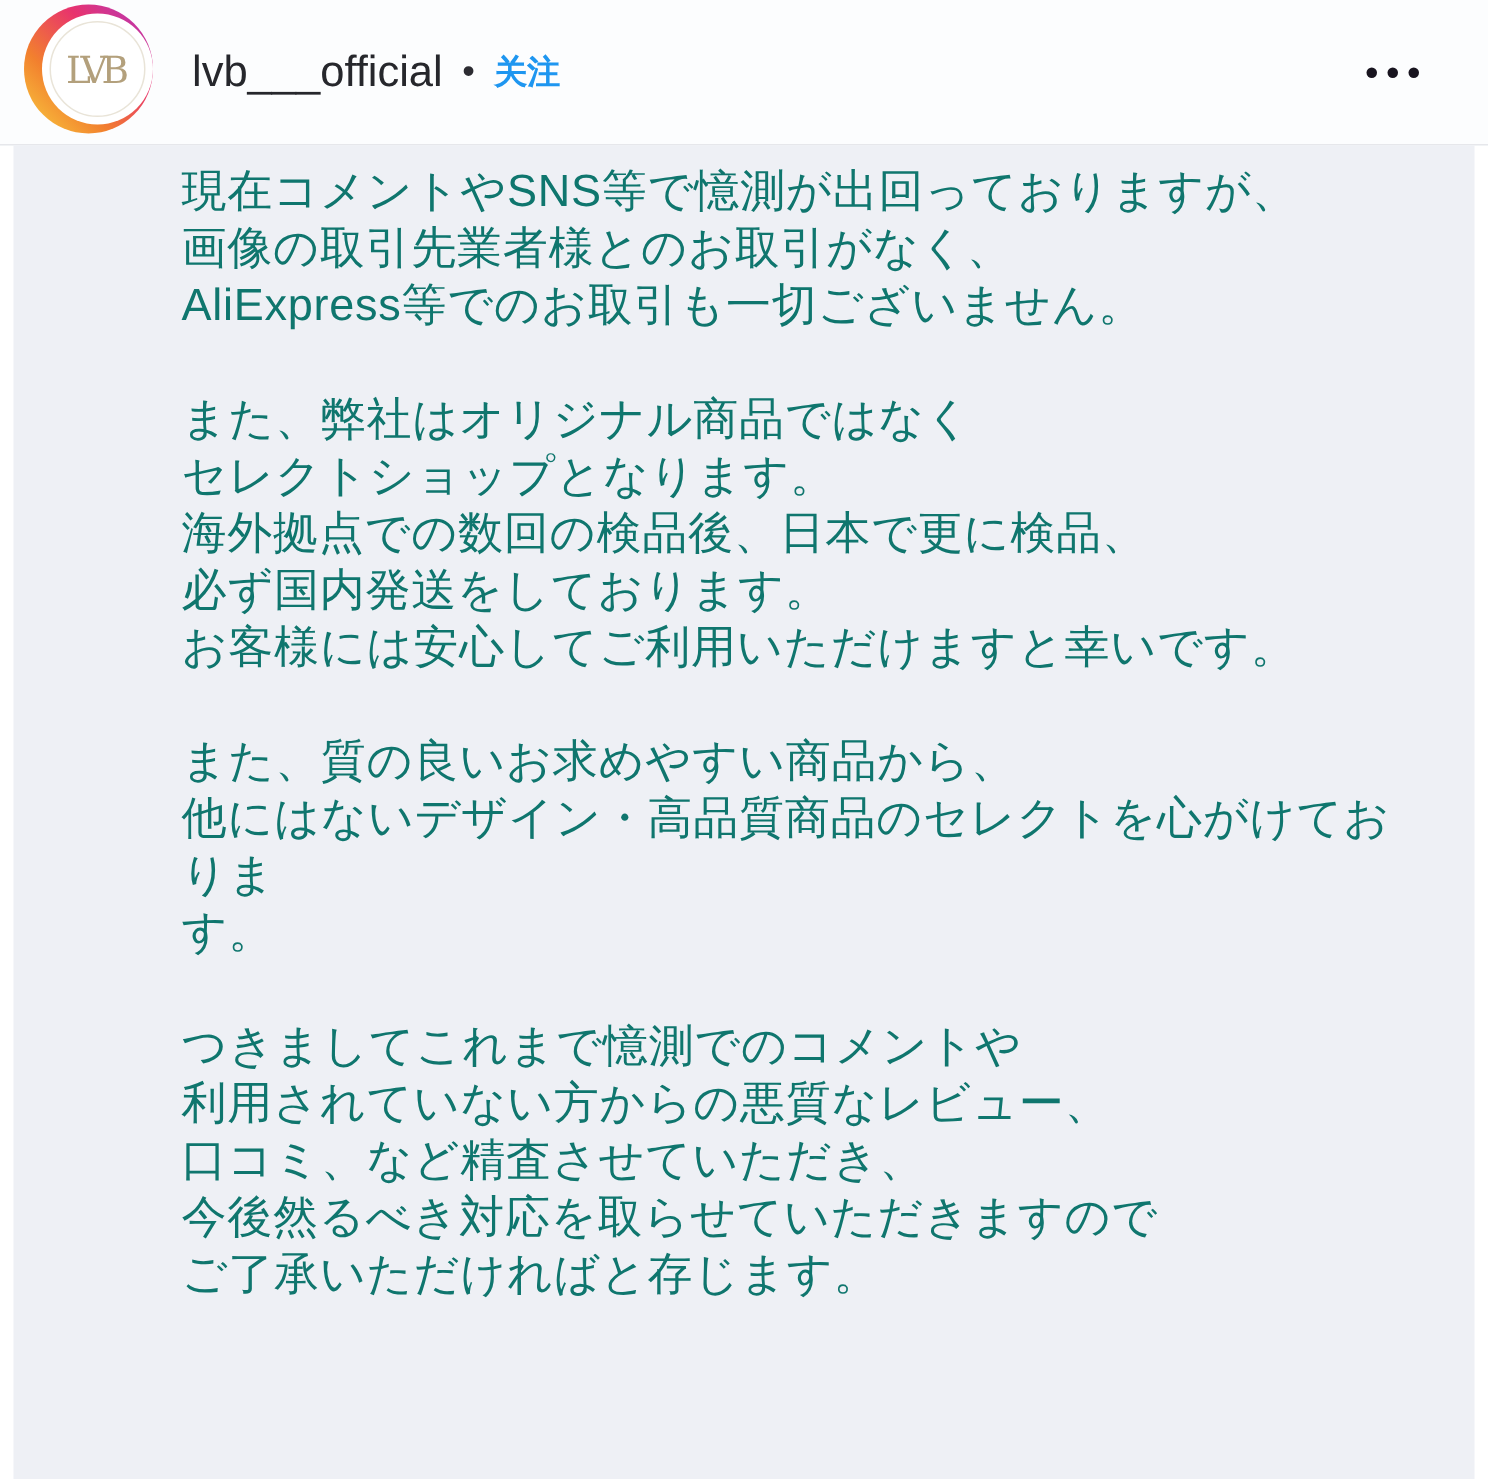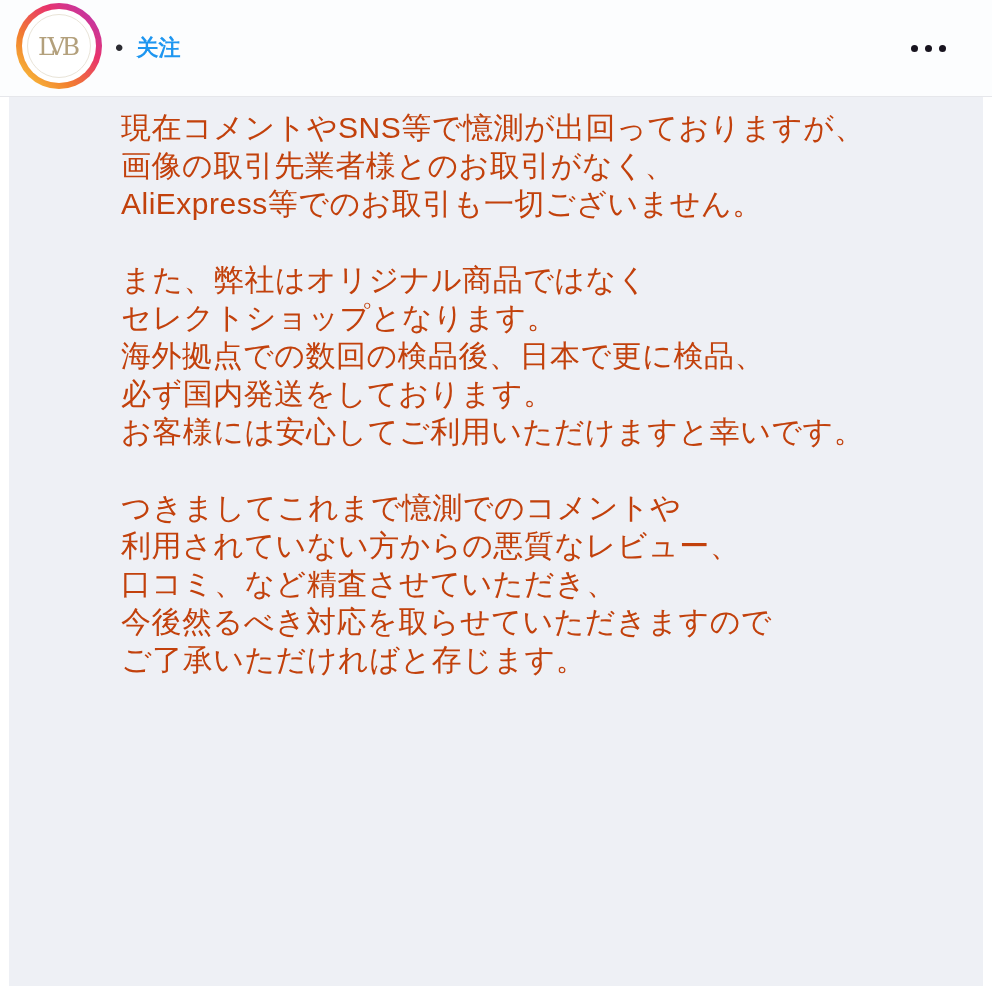--- a/index.html
+++ b/index.html
@@ -21,21 +21,21 @@
     border-bottom: 1px solid #e6e7eb;
     display: flex;
     align-items: center;
     padding: 0 46px 0 16px;
     flex-shrink: 0;
   }
   .avatar-ring {
     width: 86px; height: 86px;
     border-radius: 50%;
     background: linear-gradient(45deg, #f8c53d 5%, #f2802e 33%, #e8336d 66%, #ae38c4 100%);
-    display: flex; align-items: center; justify-content: center;
+    display: flex; align-items: center; justify-content: flex-end;
     margin-top: -4px;
     flex-shrink: 0;
     cursor: pointer;
   }
   .avatar-inner {
     width: 74px; height: 74px;
     border-radius: 50%;
     background: #ffffff;
     display: flex; align-items: center; justify-content: center;
   }
@@ -91,59 +91,63 @@
     flex: 1;
     margin: 0 9px;
     background: #eef0f5;
     padding: 12px 40px 0 112px;
     overflow: hidden;
   }
   .post-body p {
     font-size: 30px;
     line-height: 38px;
     letter-spacing: 0.5px;
-    color: #c2410c;
+    color: #0f766e;
     white-space: pre-line;
     margin-bottom: 38px;
   }
   .post-body p:last-child { margin-bottom: 0; }
 </style>
 </head>
 <body>
 
 <div class="page">
 
   <header class="post-header">
     <div class="avatar-ring">
       <div class="avatar-inner">
         <div class="logo-circle">
           <span class="monogram">LVB</span>
         </div>
       </div>
     </div>
 
+    <span class="username">lvb___official</span>
     <span class="sep">•</span>
     <a class="follow">关注</a>
 
     <div class="more">
       <span class="d"></span>
       <span class="d"></span>
       <span class="d"></span>
     </div>
   </header>
 
   <main class="post-body">
     <p>現在コメントやSNS等で憶測が出回っておりますが、
 画像の取引先業者様とのお取引がなく、
 AliExpress等でのお取引も一切ございません。</p>
     <p>また、弊社はオリジナル商品ではなく
 セレクトショップとなります。
 海外拠点での数回の検品後、日本で更に検品、
 必ず国内発送をしております。
 お客様には安心してご利用いただけますと幸いです。</p>
+    <p>また、質の良いお求めやすい商品から、
+他にはないデザイン・高品質商品のセレクトを心がけておりま
+す。</p>
     <p>つきましてこれまで憶測でのコメントや
 利用されていない方からの悪質なレビュー、
 口コミ、など精査させていただき、
 今後然るべき対応を取らせていただきますので
 ご了承いただければと存じます。</p>
   </main>
 
 </div>
 
 </body></html>

